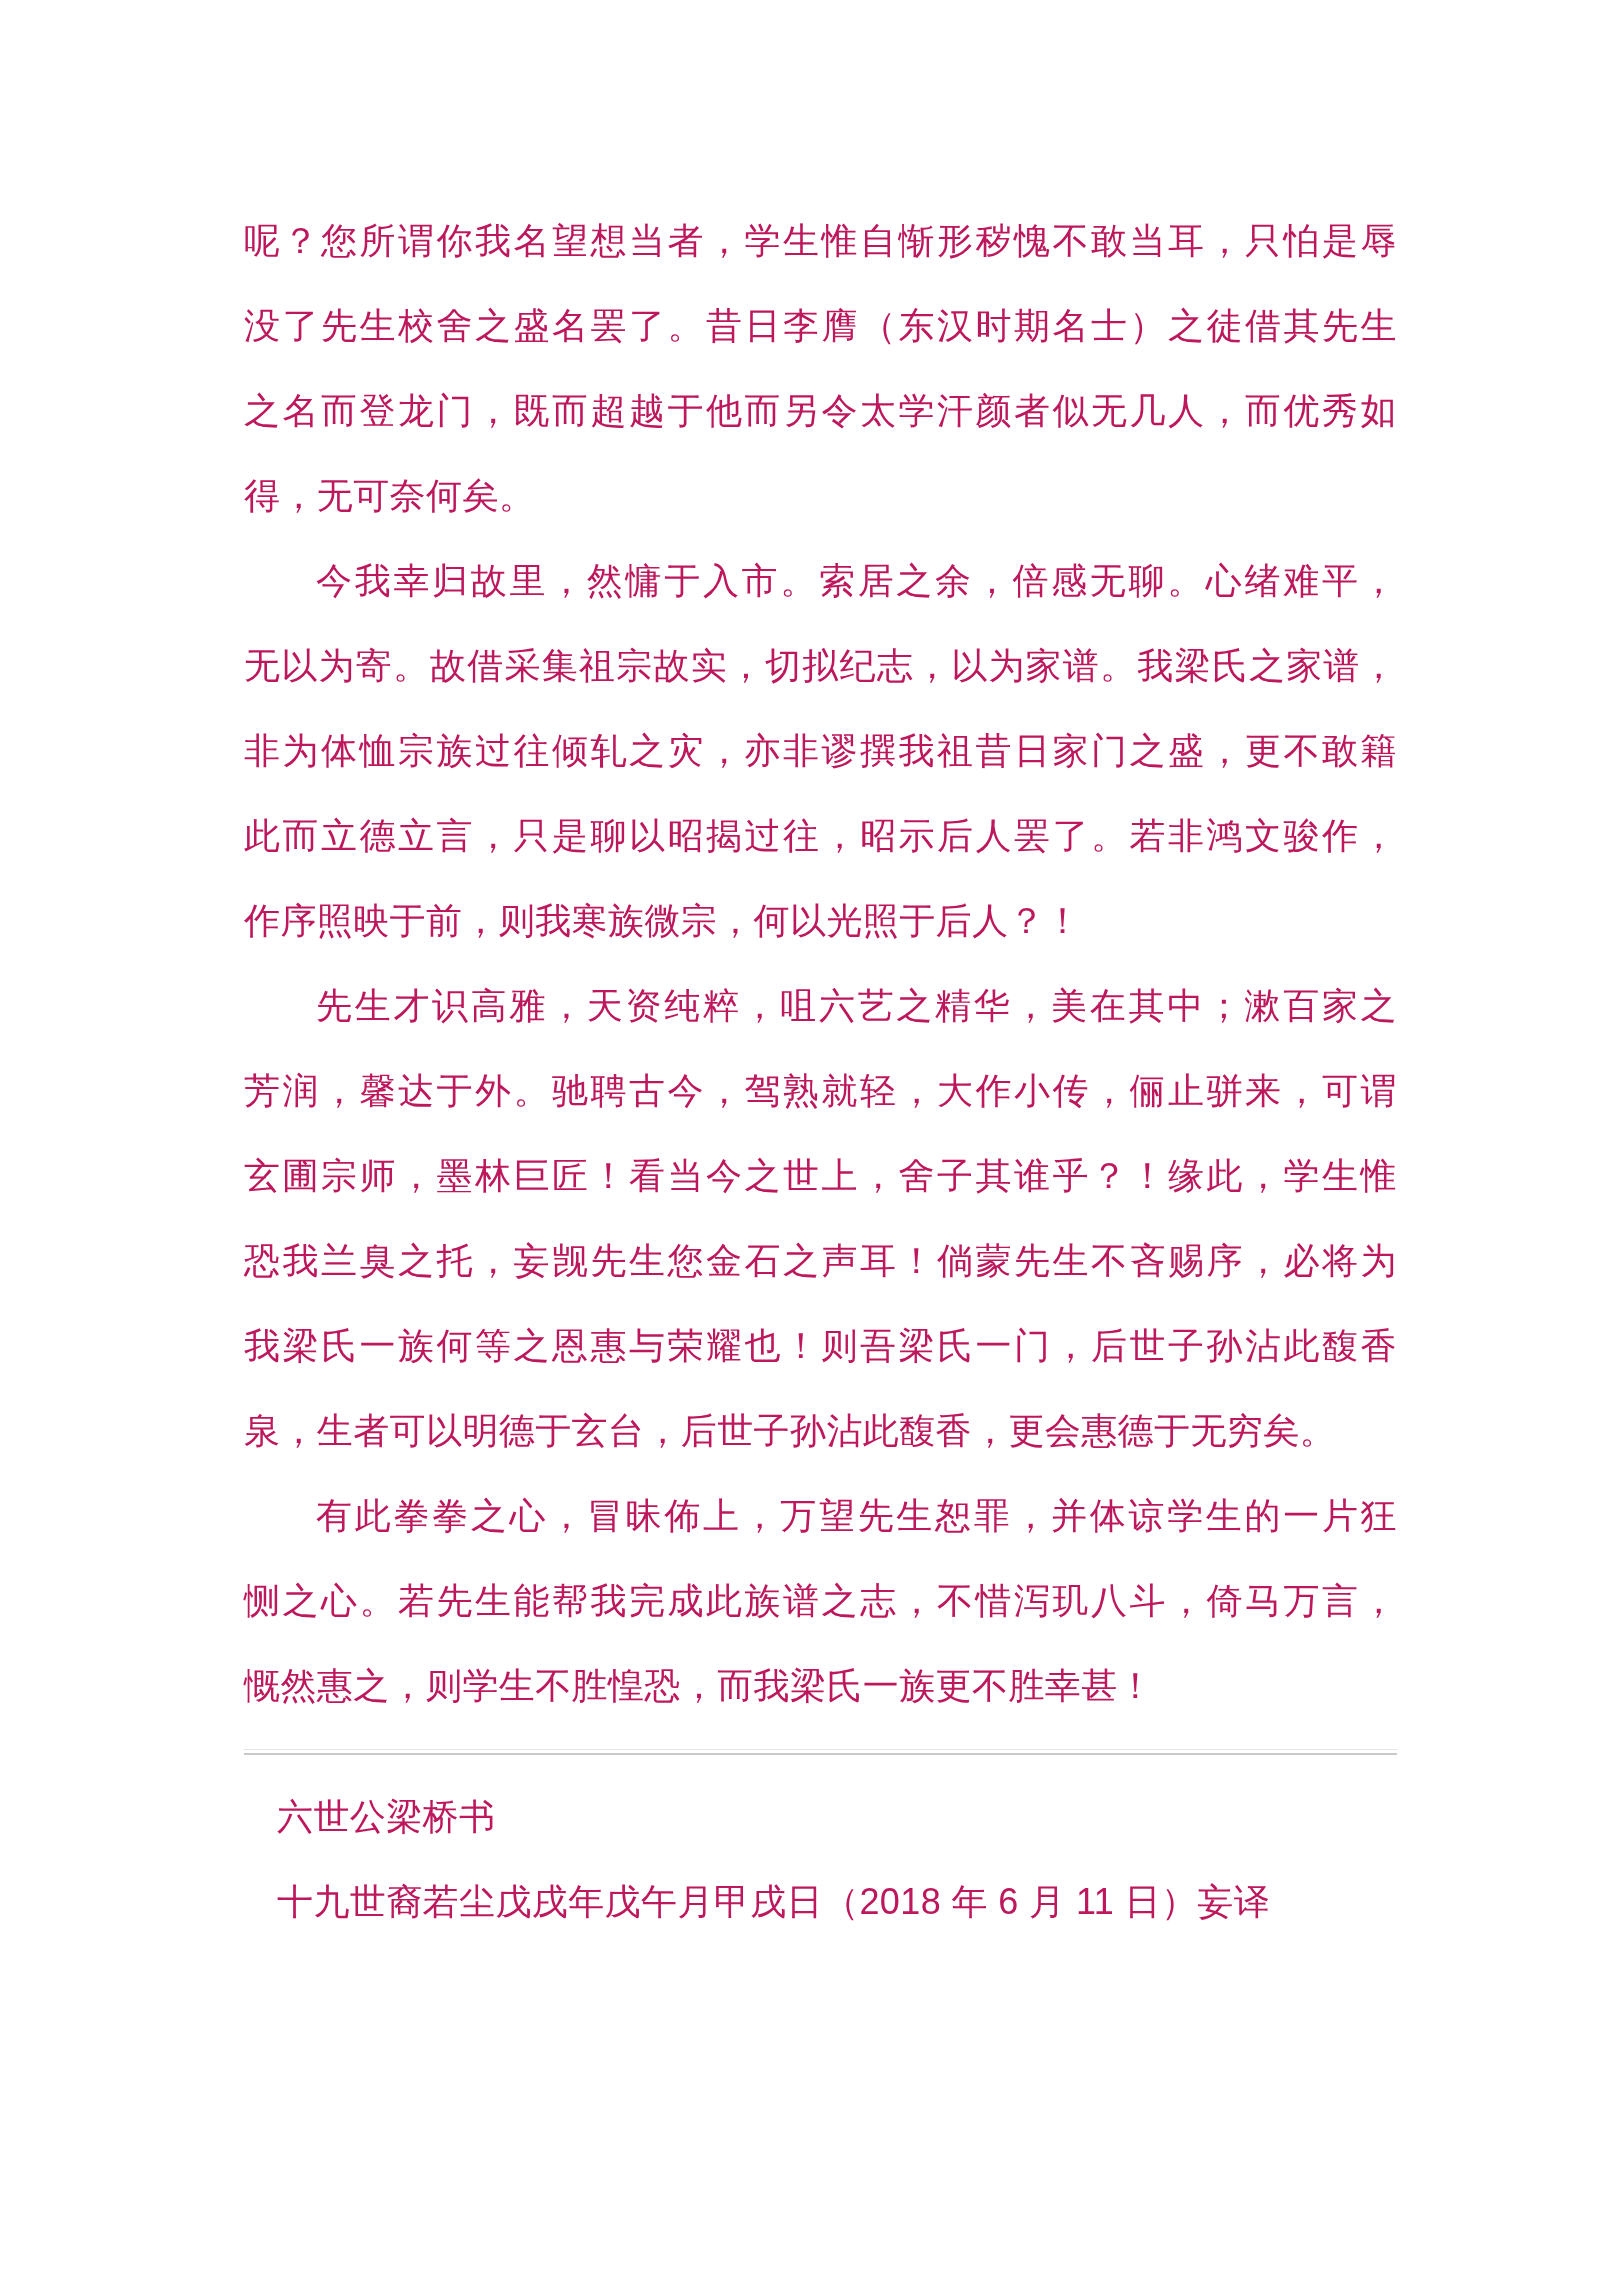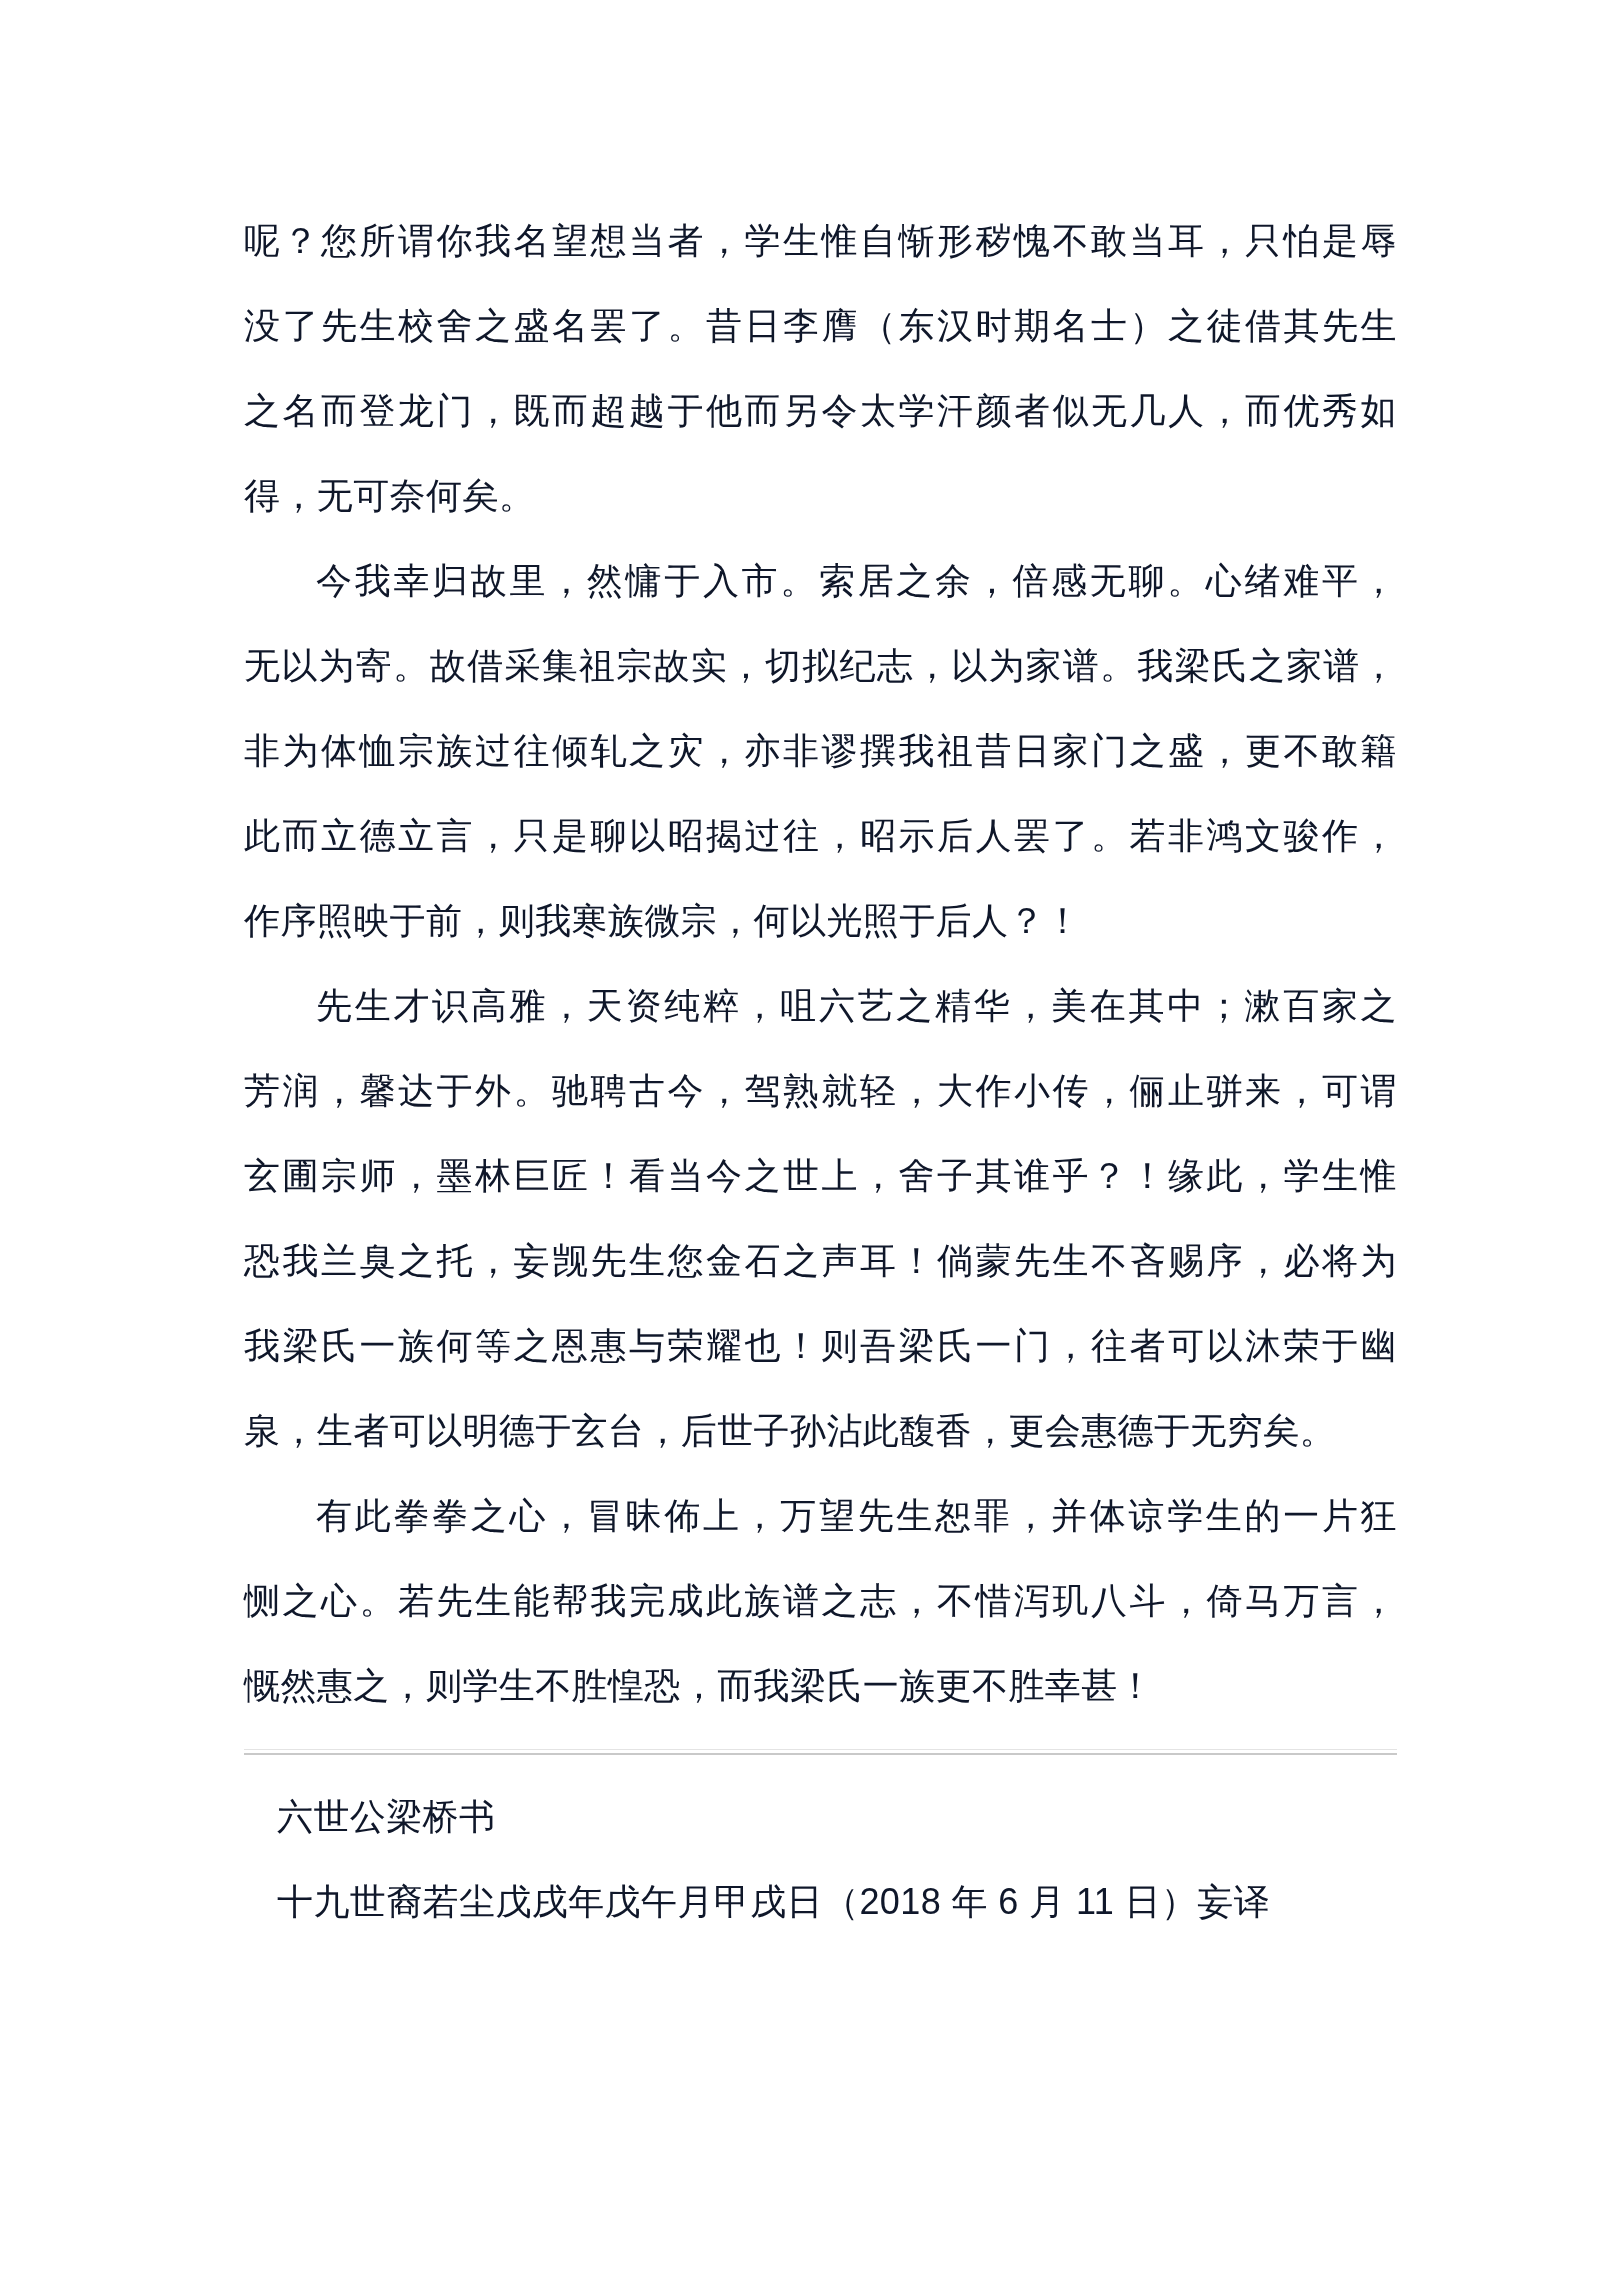--- a/index.html
+++ b/index.html
@@ -8,21 +8,21 @@
     background: #ffffff;
   }
   .page {
     position: relative;
     width: 1623px;
     height: 2295px;
     background: #ffffff;
     box-sizing: border-box;
     padding: 198px 226px 0 244px;
     font-family: "Liberation Sans", "DejaVu Sans", sans-serif;
-    color: #0f172a;
+    color: #be185d;
     font-size: 36px;
     line-height: 85px;
     overflow: hidden;
   }
   .letter-body { width: 1153px; }
   .para { margin: 0; }
   .line {
     width: 1153px;
     white-space: nowrap;
     letter-spacing: 0.4px;
@@ -62,21 +62,21 @@
         <div class="line just">无以为寄。故借采集祖宗故实，切拟纪志，以为家谱。我梁氏之家谱，</div>
         <div class="line just">非为体恤宗族过往倾轧之灾，亦非谬撰我祖昔日家门之盛，更不敢籍</div>
         <div class="line just">此而立德立言，只是聊以昭揭过往，昭示后人罢了。若非鸿文骏作，</div>
         <div class="line">作序照映于前，则我寒族微宗，何以光照于后人？！</div>
       </div>
       <div class="para">
         <div class="line just indent">先生才识高雅，天资纯粹，咀六艺之精华，美在其中；漱百家之</div>
         <div class="line just">芳润，馨达于外。驰聘古今，驾熟就轻，大作小传，俪止骈来，可谓</div>
         <div class="line just">玄圃宗师，墨林巨匠！看当今之世上，舍子其谁乎？！缘此，学生惟</div>
         <div class="line just">恐我兰臭之托，妄觊先生您金石之声耳！倘蒙先生不吝赐序，必将为</div>
-        <div class="line just">我梁氏一族何等之恩惠与荣耀也！则吾梁氏一门，往者可以沐荣于幽</div>
+        <div class="line just">我梁氏一族何等之恩惠与荣耀也！则吾梁氏一门，后世子孙沾此馥香</div>
         <div class="line">泉，生者可以明德于玄台，后世子孙沾此馥香，更会惠德于无穷矣。</div>
       </div>
       <div class="para">
         <div class="line just indent">有此拳拳之心，冒昧佈上，万望先生恕罪，并体谅学生的一片狂</div>
         <div class="line just">恻之心。若先生能帮我完成此族谱之志，不惜泻玑八斗，倚马万言，</div>
         <div class="line">慨然惠之，则学生不胜惶恐，而我梁氏一族更不胜幸甚！</div>
       </div>
     </div>
 
   <div class="divider"></div>

